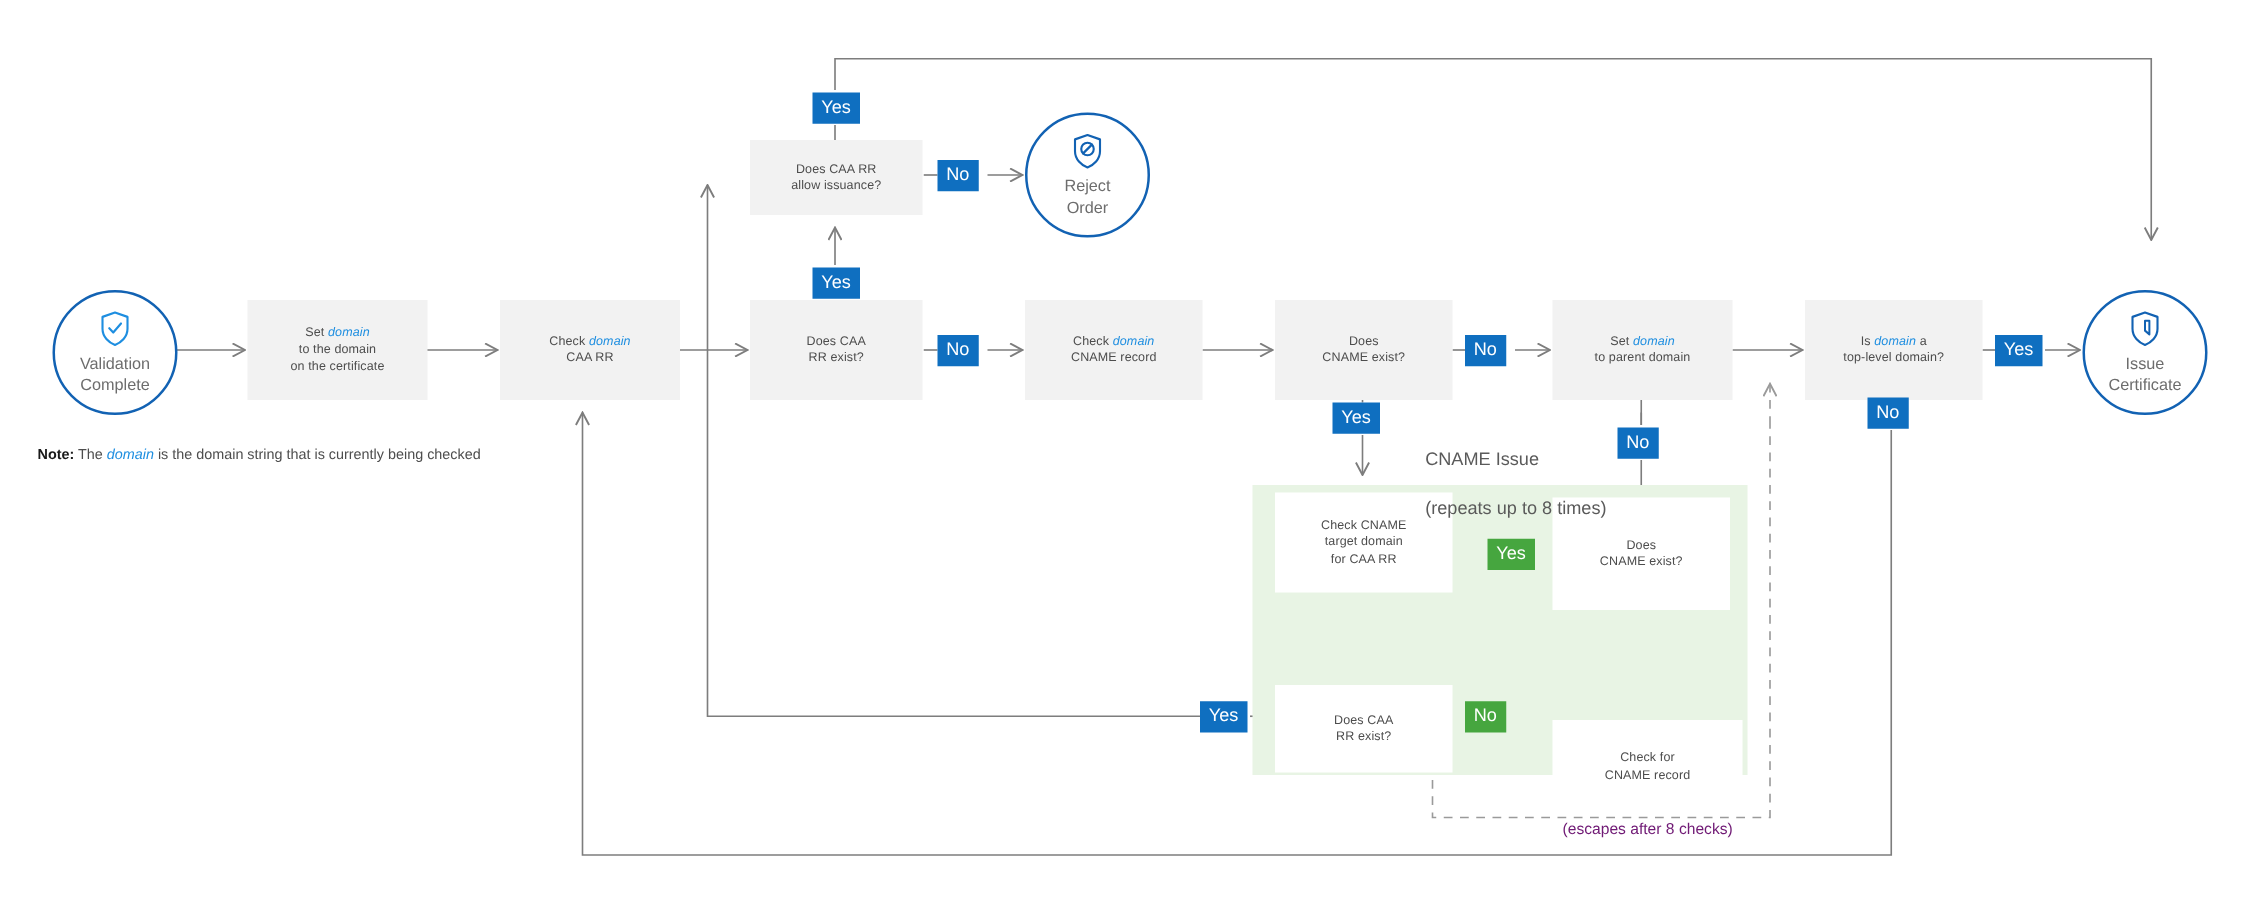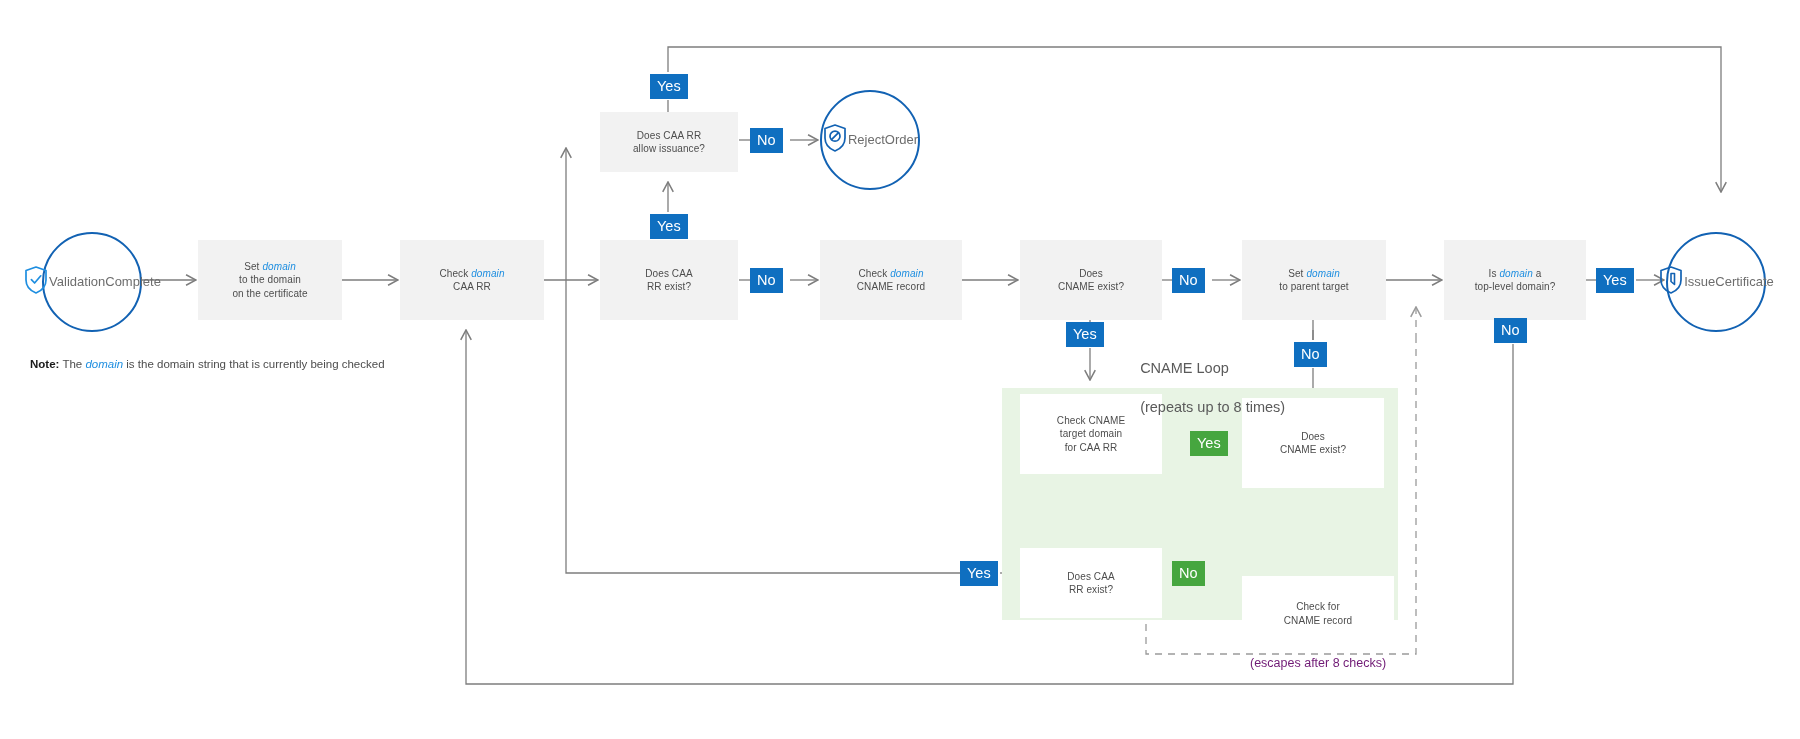--- a/index.html
+++ b/index.html
@@ -52,21 +52,21 @@
   }
 
   
   .circle {
     position: absolute;
     box-sizing: border-box;
     border: 2px solid #1262b3;
     border-radius: 50%;
     background: #ffffff;
     display: flex;
-    flex-direction: row;
+    flex-direction: column;
     align-items: center;
     justify-content: center;
     color: #6d6d6d;
     font-size: 13px;
     line-height: 1.3;
     text-align: center;
   }
   .circle .ico {
     display: block;
     margin-bottom: 5px;
@@ -264,21 +264,21 @@
   <div class="node proc" style="left:1020px; top:240px; width:142px; height:80px;">
     <span class="txt">
       <span>Does</span><br>
       <span>CNAME exist?</span>
     </span>
   </div>
 
   <div class="node proc" style="left:1242px; top:240px; width:144px; height:80px;">
     <span class="txt">
       <span>Set </span><span class="dom">domain</span><br>
-      <span>to parent target</span>
+      <span>to parent domain</span>
     </span>
   </div>
 
   <div class="node proc" style="left:1444px; top:240px; width:142px; height:80px;">
     <span class="txt">
       <span>Is </span><span class="dom">domain</span><span> a</span><br>
       <span>top-level domain?</span>
     </span>
   </div>
 
@@ -318,21 +318,21 @@
   <div class="lbl lbl-blue" style="left:1172px; top:268px;">No</div>
   <div class="lbl lbl-blue" style="left:1066px; top:322px;">Yes</div>
   <div class="lbl lbl-blue" style="left:1294px; top:342px;">No</div>
   <div class="lbl lbl-green" style="left:1190px; top:431px;">Yes</div>
   <div class="lbl lbl-blue" style="left:960px;  top:561px;">Yes</div>
   <div class="lbl lbl-green" style="left:1172px; top:561px;">No</div>
   <div class="lbl lbl-blue" style="left:1596px; top:268px;">Yes</div>
   <div class="lbl lbl-blue" style="left:1494px; top:318px;">No</div>
 
   <div class="ftext" style="left:1124px; top:339px;">
-    <span>CNAME Loop</span><br>
+    <span>CNAME Issue</span><br>
     <span>(repeats up to 8 times)</span>
   </div>
 
   <div class="ftext small" style="left:1250px; top:655px;">(escapes after 8 checks)</div>
 
   <div class="note" style="left:30px; top:358px;">
     <b>Note:</b><span> The </span><span class="dom">domain</span><span> is the domain string that is currently being checked</span>
   </div>
 
 </div>

